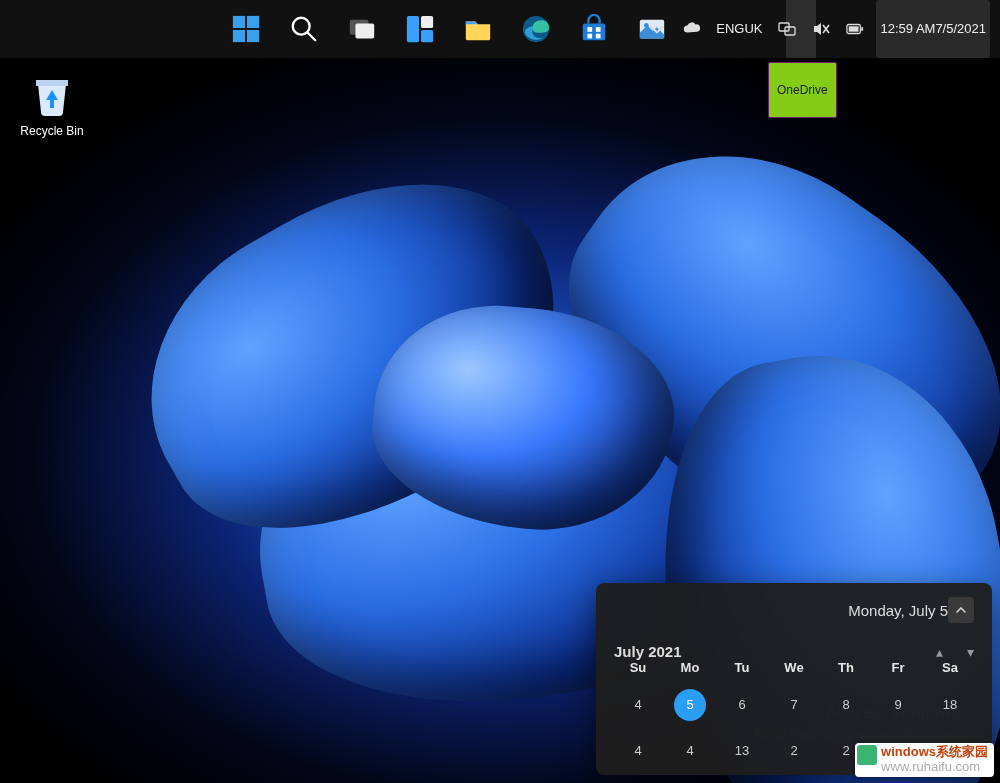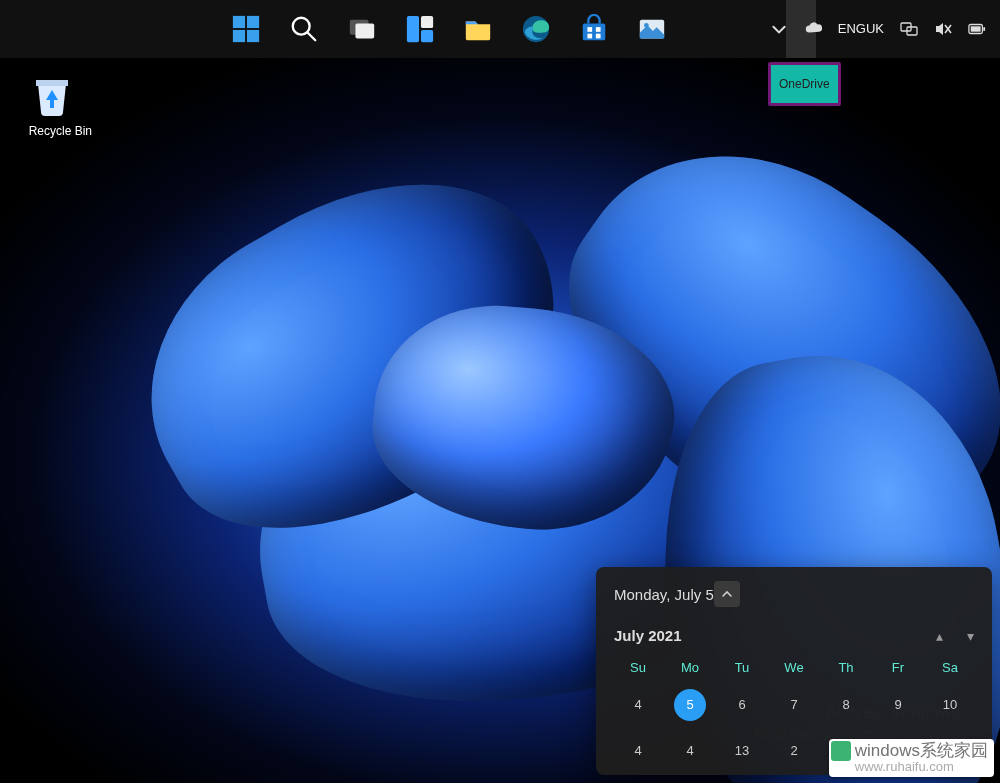--- a/index.html
+++ b/index.html
@@ -17,44 +17,44 @@
 .tb-item svg{width:30px;height:30px}
 
 .tray{position:absolute;right:0;top:0;height:58px;display:flex;align-items:center;gap:8px;padding:0 10px;font-size:12px;color:#eee}
 .lang{text-align:center;line-height:1.15;font-size:13px}
 .clock{text-align:right;line-height:1.25;font-size:13px;background:#2a2a2a;padding:4px 8px;border-radius:3px}
 .tray svg{width:18px;height:18px}
 .tray-item{display:flex;align-items:center;justify-content:center;height:58px;padding:0 4px}
 .chev{width:18px;height:18px}
 .active-highlight{position:absolute;top:0;left:786px;width:30px;height:58px;background:rgba(255,255,255,.12)}
 
-.tooltip{position:absolute;top:62px;left:768px;background:#14b8a6;color:#222;font-size:12px;padding:12px 8px;border:3px solid #701a75;border-radius:2px}
-
-.desk-icon{position:absolute;top:70px;left:12px;width:80px;text-align:right;font-size:12px;text-shadow:0 1px 2px #000}
+.tooltip{position:absolute;top:62px;left:768px;background:#84cc16;color:#222;font-size:12px;padding:20px 8px;border:1px solid #701a75;border-radius:2px}
+
+.desk-icon{position:absolute;top:70px;left:12px;width:80px;text-align:center;font-size:12px;text-shadow:0 1px 2px #000}
 .desk-icon .ico{width:48px;height:48px;margin:0 auto 6px}
 
 .calendar{position:absolute;right:8px;bottom:8px;width:360px;background:rgba(30,30,30,.96);border-radius:8px;padding:14px 18px 8px;box-shadow:0 8px 30px rgba(0,0,0,.5);font-size:14px;color:#ddd}
-.cal-head{display:flex;align-items:center;justify-content:flex-start;margin-bottom:20px}
+.cal-head{display:flex;align-items:center;justify-content:flex-end;margin-bottom:20px}
 .cal-date{font-size:15px}
 .cal-collapse{width:26px;height:26px;background:#3a3a3a;border-radius:4px;display:flex;align-items:center;justify-content:center}
-.cal-month-row{display:flex;align-items:center;justify-content:space-between;margin-bottom:16px}
+.cal-month-row{display:flex;align-items:center;justify-content:space-between;}
 .cal-month{font-weight:600;font-size:15px}
 .cal-nav{display:flex;gap:24px;color:#999}
 .cal-nav span{cursor:default}
 .cal-grid{display:grid;grid-template-columns:repeat(7,1fr);text-align:center;row-gap:14px;column-gap:4px;font-size:13px}
-.cal-dow{color:#5eead4;font-weight:400}
+.cal-dow{color:#e5e5e5;font-weight:700}
 .cal-day{color:#ccc;height:32px;line-height:32px}
 .cal-day.today{background:#2a9df4;color:#fff;border-radius:50%;width:32px;margin:0 auto}
 
 .watermark{position:absolute;right:40px;bottom:40px;text-align:right;color:rgba(200,200,200,.55);font-size:17px;line-height:1.4;pointer-events:none}
 .watermark .wm2{font-size:13px}
 
 .site-badge{position:absolute;right:6px;bottom:6px;background:#fff;color:#333;border-radius:4px;padding:2px 6px 2px 26px;font-size:12px;line-height:1.15;box-shadow:0 1px 4px rgba(0,0,0,.4)}
 .site-badge .g{position:absolute;left:2px;top:2px;width:20px;height:20px;background:#3cb371;border-radius:3px}
-.site-badge .t1{color:#737373;font-weight:400;font-size:17px}
+.site-badge .t1{color:#c2410c;font-weight:700;font-size:13px}
 .site-badge .t2{color:#aaa;font-size:13px}
 </style>
 </head>
 <body>
 
 <div class="desktop">
   <div class="petal p1"></div>
   <div class="petal p2"></div>
   <div class="petal p3"></div>
   <div class="petal p4"></div>
@@ -161,20 +161,24 @@
           <line x1="11" y1="5" x2="17" y2="13" stroke="#ddd" stroke-width="1.5"></line>
           <line x1="17" y1="5" x2="11" y2="13" stroke="#ddd" stroke-width="1.5"></line>
         </svg>
     </div>
     <div class="tray-item">
       <svg viewBox="0 0 20 12">
           <rect x="1" y="1" width="15" height="10" rx="2" fill="none" stroke="#ddd" stroke-width="1.4"></rect>
           <rect x="17" y="4" width="2" height="4" fill="#ddd"></rect>
           <rect x="3" y="3" width="11" height="6" fill="#ddd"></rect>
         </svg>
+    </div>
+    <div class="tray-item clock">
+      <div>12:59 AM</div>
+      <div>7/5/2021</div>
     </div>
   </div>
 </div>
 
 <div class="tooltip">OneDrive</div>
 
 <div class="watermark">
   <div>Activate Windows</div>
   <div class="wm2">Go to Settings to activate Windows.</div>
 </div>
@@ -203,21 +207,21 @@
     <div class="cal-dow">Th</div>
     <div class="cal-dow">Fr</div>
     <div class="cal-dow">Sa</div>
 
     <div class="cal-day">4</div>
     <div class="cal-day today">5</div>
     <div class="cal-day">6</div>
     <div class="cal-day">7</div>
     <div class="cal-day">8</div>
     <div class="cal-day">9</div>
-    <div class="cal-day">10</div>
+    <div class="cal-day">18</div>
 
     <div class="cal-day">4</div>
     <div class="cal-day">4</div>
     <div class="cal-day">13</div>
     <div class="cal-day">2</div>
     <div class="cal-day">2</div>
     <div class="cal-day">16</div>
     <div class="cal-day">17</div>
   </div>
 </div>

